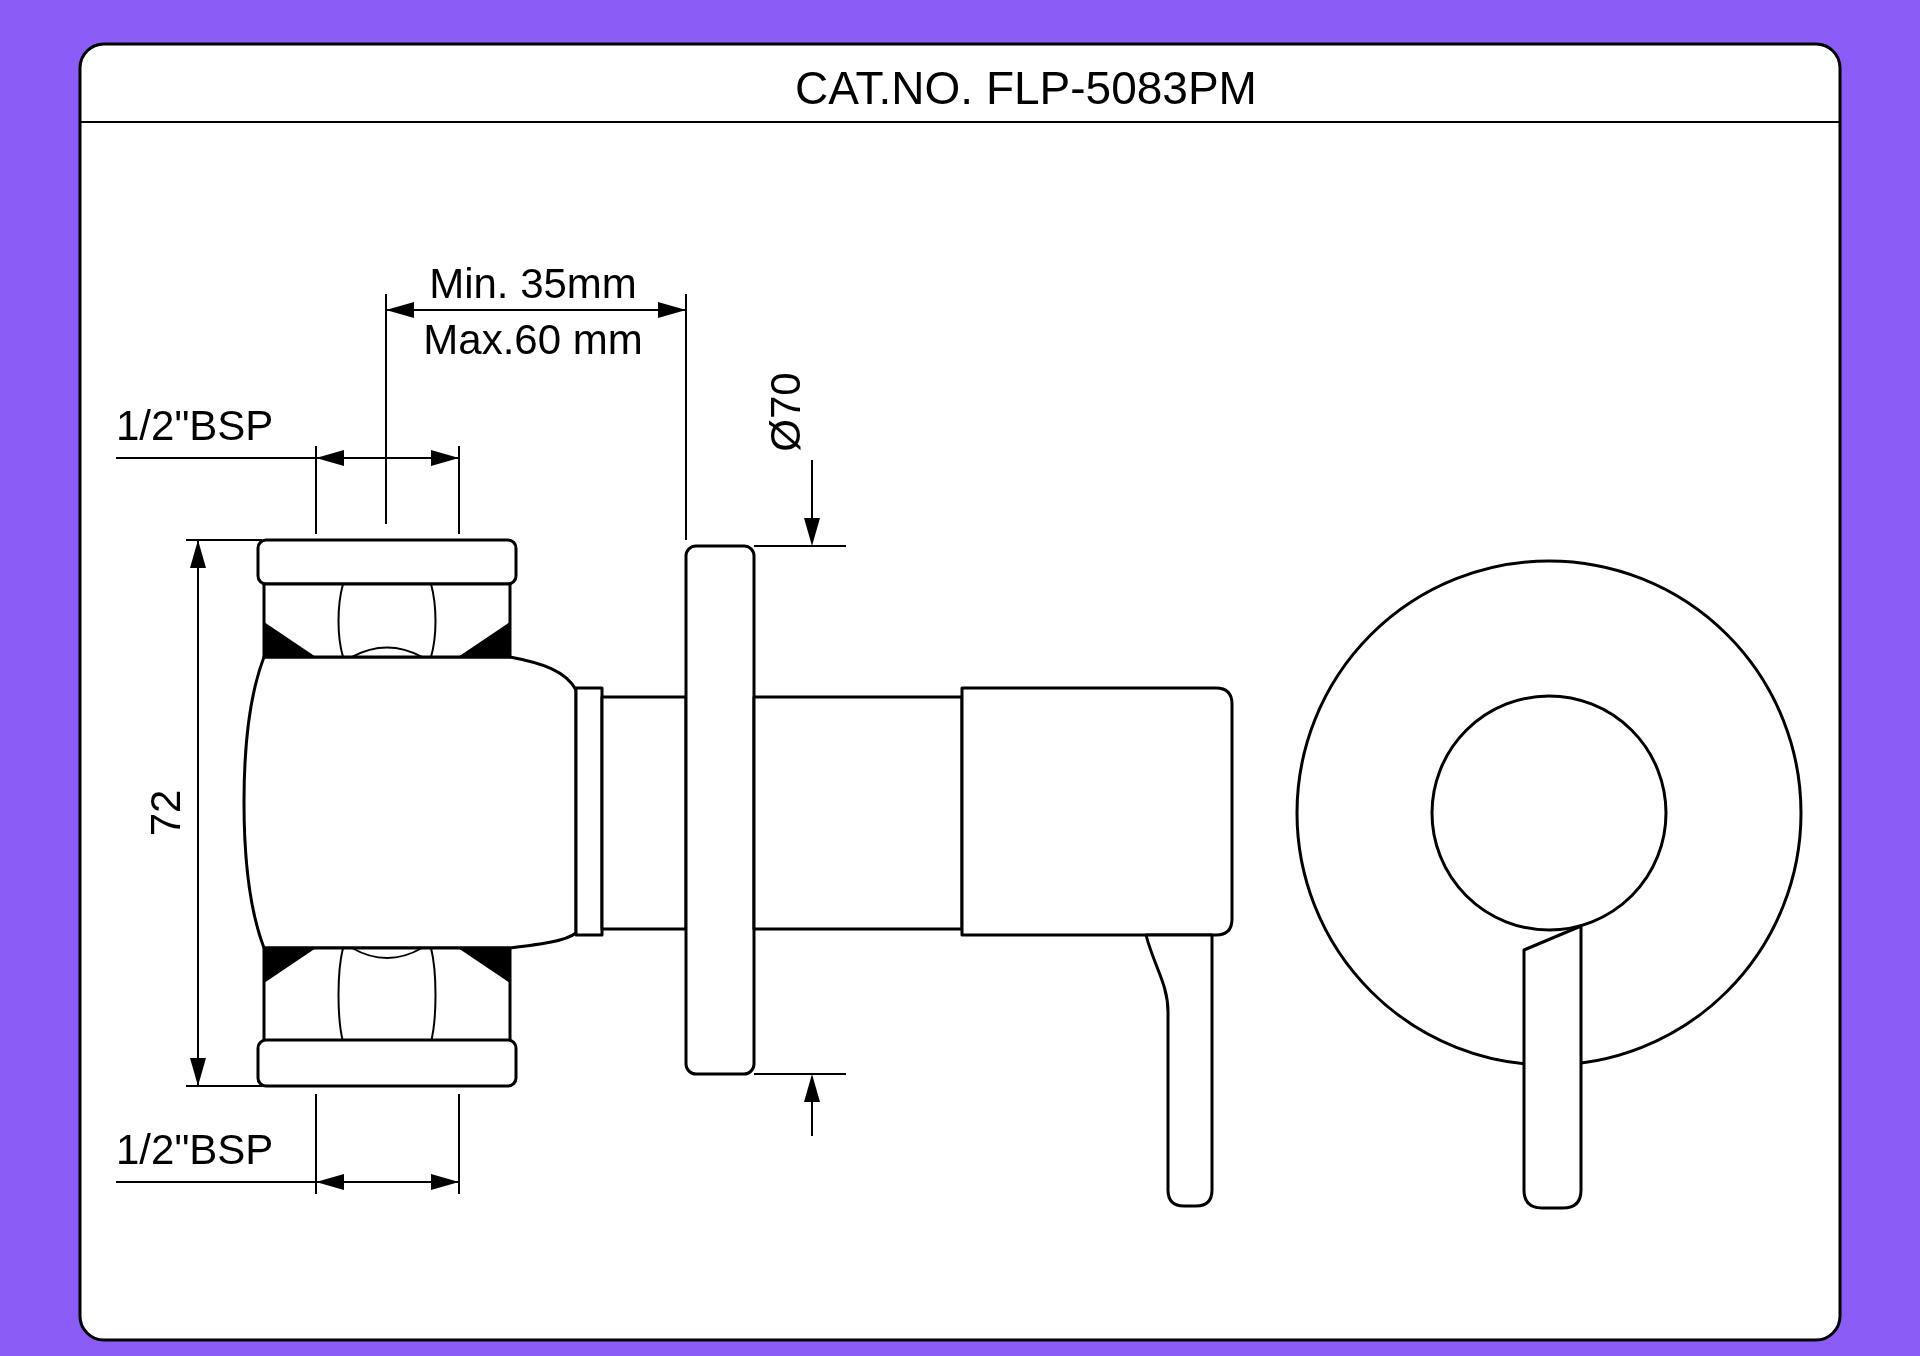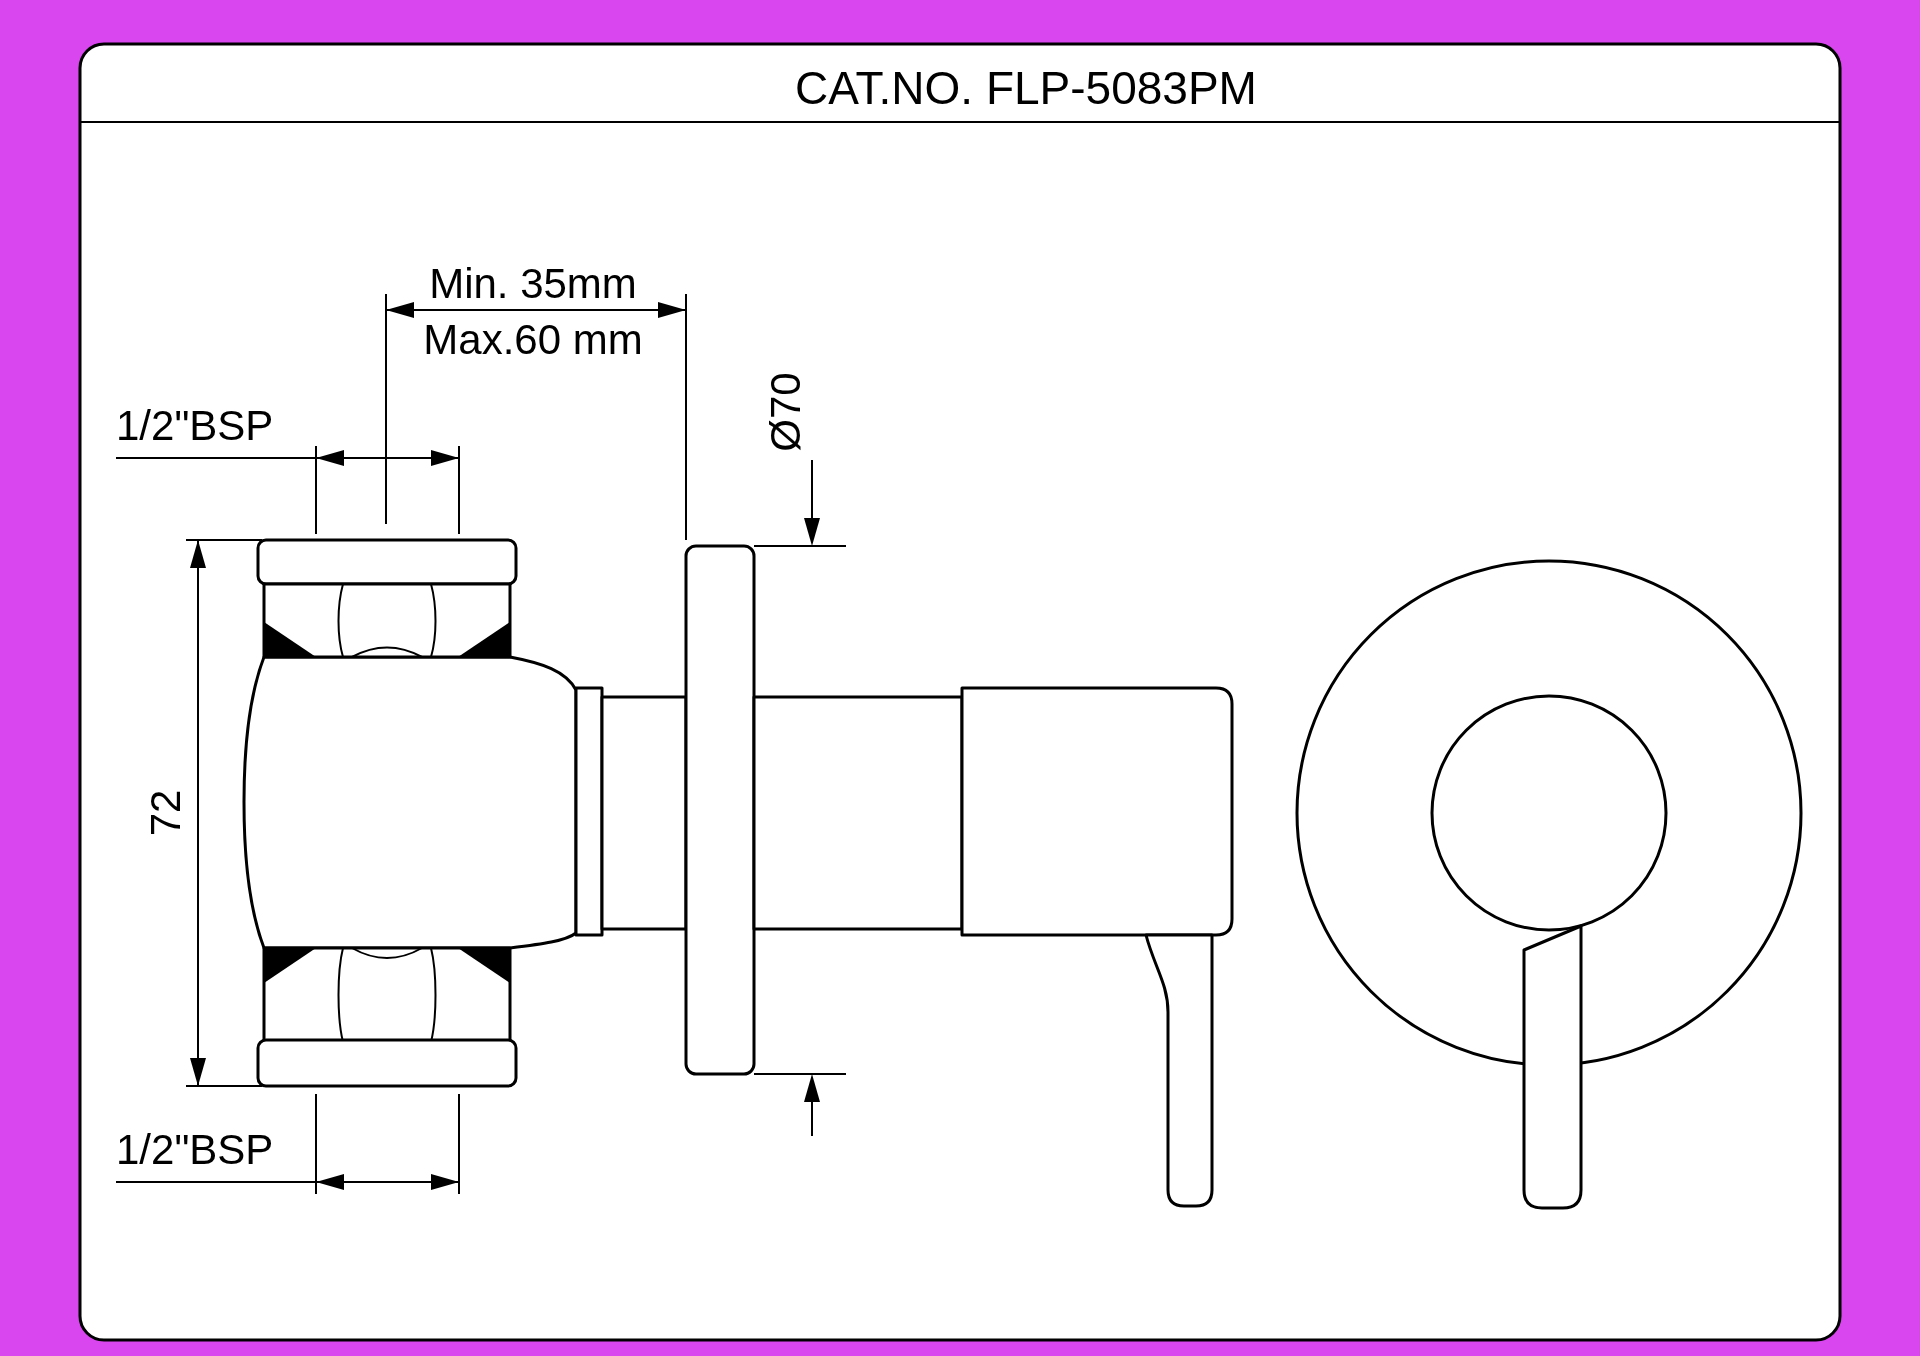--- a/index.html
+++ b/index.html
@@ -3,21 +3,21 @@
 <meta charset="utf-8">
 <style>
   html, body {
     margin: 0;
     padding: 0;
     background: #ffffff;
   }
   .canvas {
     width: 1920px;
     height: 1356px;
-    background: #d946ef;
+    background: #8b5cf6;
     position: relative;
     font-family: "Liberation Sans", sans-serif;
   }
   svg {
     display: block;
     width: 1920px;
     height: 1356px;
   }
   .outline {
     fill: #ffffff;

